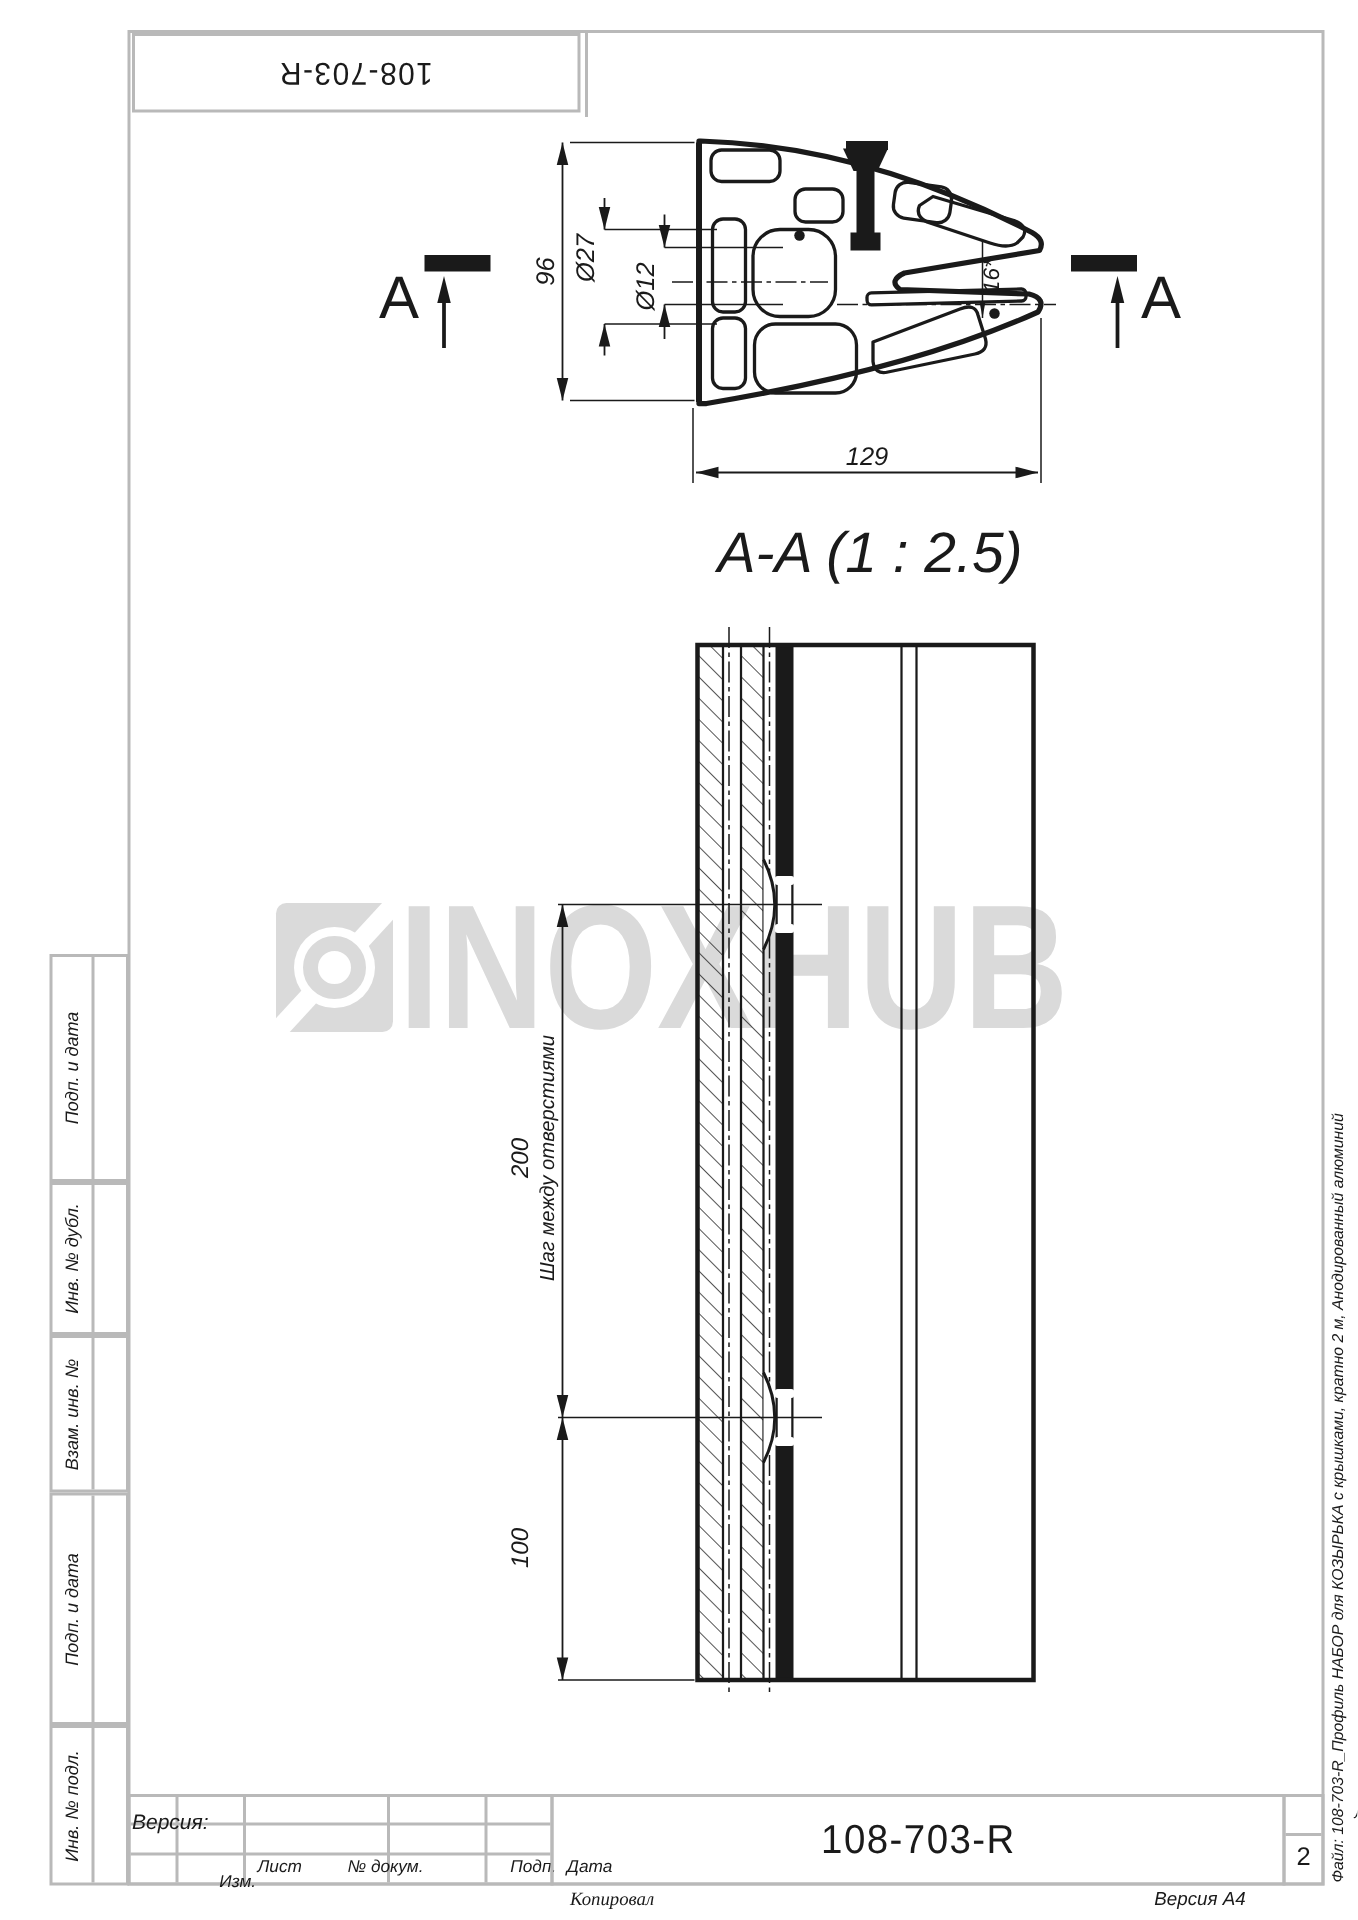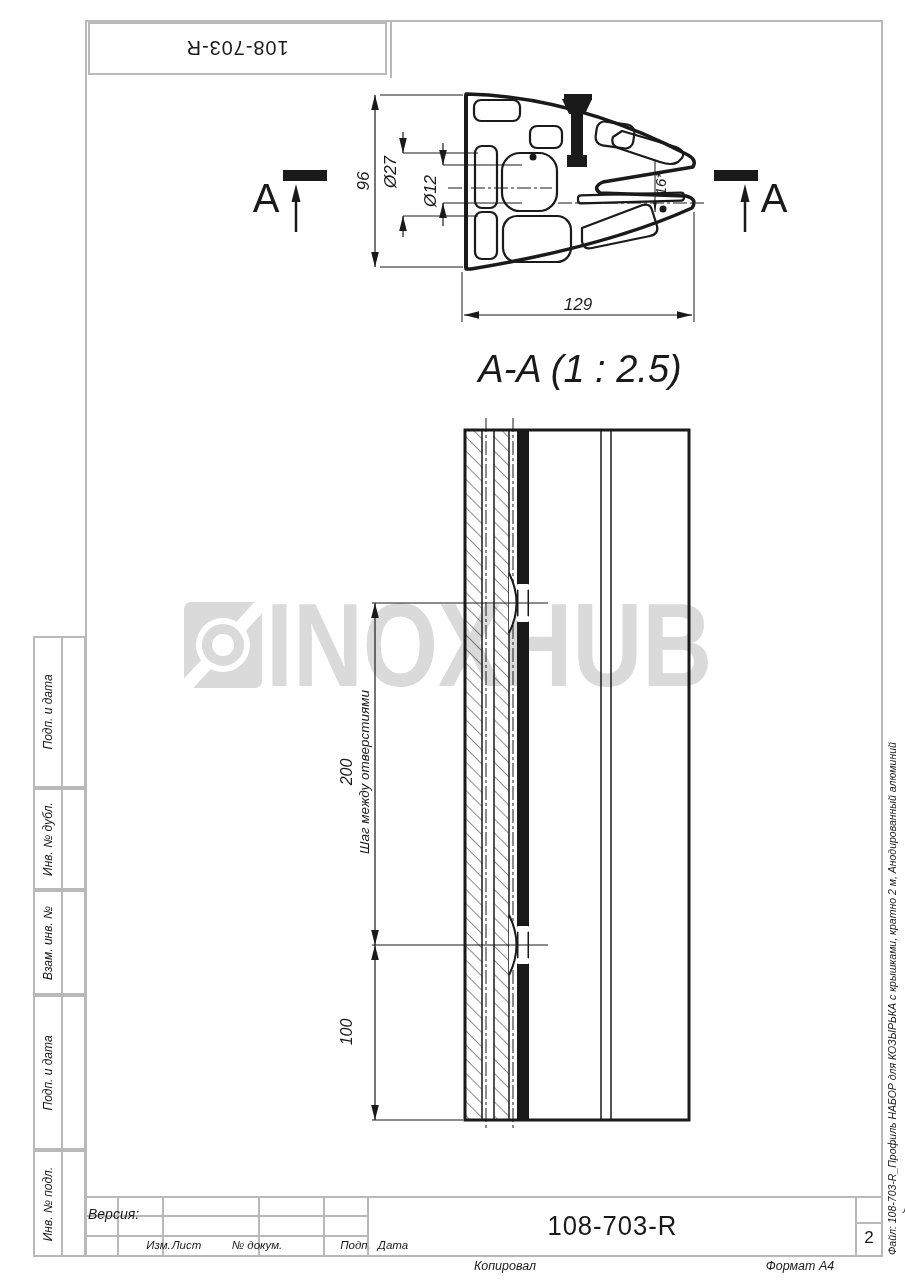--- a/index.html
+++ b/index.html
@@ -194,35 +194,35 @@
     <span class="vbox-label" style="left:13px;">Инв. № подл.</span>
   </div>
 
   <div class="gbox" style="left:85px;top:1196px;width:284px;height:61px;">
     <div class="gline" style="left:30px;top:0;width:2px;height:100%;"></div>
     <div class="gline" style="left:75px;top:0;width:2px;height:100%;"></div>
     <div class="gline" style="left:171px;top:0;width:2px;height:100%;"></div>
     <div class="gline" style="left:236px;top:0;width:2px;height:100%;"></div>
     <div class="gline" style="left:0;top:17px;width:100%;height:2px;"></div>
     <div class="gline" style="left:0;top:37px;width:100%;height:2px;"></div>
-    <span class="cell-label" style="left:0;top:41px;width:51px;">Изм.</span>
+    <span class="cell-label" style="left:0;top:51px;width:51px;">Изм.</span>
     <span class="cell-label" style="left:32px;top:41px;width:43px;">Лист</span>
     <span class="cell-label" style="left:77px;top:41px;width:94px;text-align:center;">№ докум.</span>
     <span class="cell-label" style="left:173px;top:41px;width:63px;padding-left:18px;">Подп.</span>
     <span class="cell-label" style="left:238px;top:41px;width:44px;">Дата</span>
   </div>
 
   <div class="gbox" style="left:367px;top:1196px;width:490px;height:61px;text-align:center;line-height:57px;">
     <span style="display:inline-block;font-size:27px;letter-spacing:1px;transform:scaleX(0.95);">108-703-R</span>
   </div>
 
   <div class="gbox" style="left:855px;top:1196px;width:28px;height:61px;">
     <div class="gline" style="left:0;top:24px;width:100%;height:2px;"></div>
     <span class="cell-label" style="left:0;top:5px;width:24px;font-size:10.5px;">Лист</span>
     <span style="position:absolute;left:0;top:30px;width:24px;text-align:center;font-size:17px;">2</span>
   </div>
 
   <div class="abs cadi" style="left:88px;top:1206px;font-size:14px;">Версия:</div>
-  <div class="abs cadi" style="left:380px;top:1259px;width:250px;text-align:center;font-size:12.5px;">Копировал</div>
-  <div class="abs cadi" style="left:740px;top:1259px;width:120px;text-align:center;font-size:12.5px;">Формат A4</div>
+  <div class="abs cadi" style="left:380px;top:1259px;width:250px;font-size:12.5px;font-family:Liberation Serif, serif;">Копировал</div>
+  <div class="abs cadi" style="left:740px;top:1259px;width:120px;text-align:center;font-size:12.5px;">Версия A4</div>
   <div class="abs cadi" style="left:886px;top:1255px;width:470px;font-size:10.5px;white-space:nowrap;transform-origin:0 0;transform:rotate(-90deg);">Файл: 108-703-R_Профиль НАБОР для КОЗЫРЬКА с крышками, кратно 2 м, Анодированный алюминий</div>
 
 </div>
 
 </body></html>

